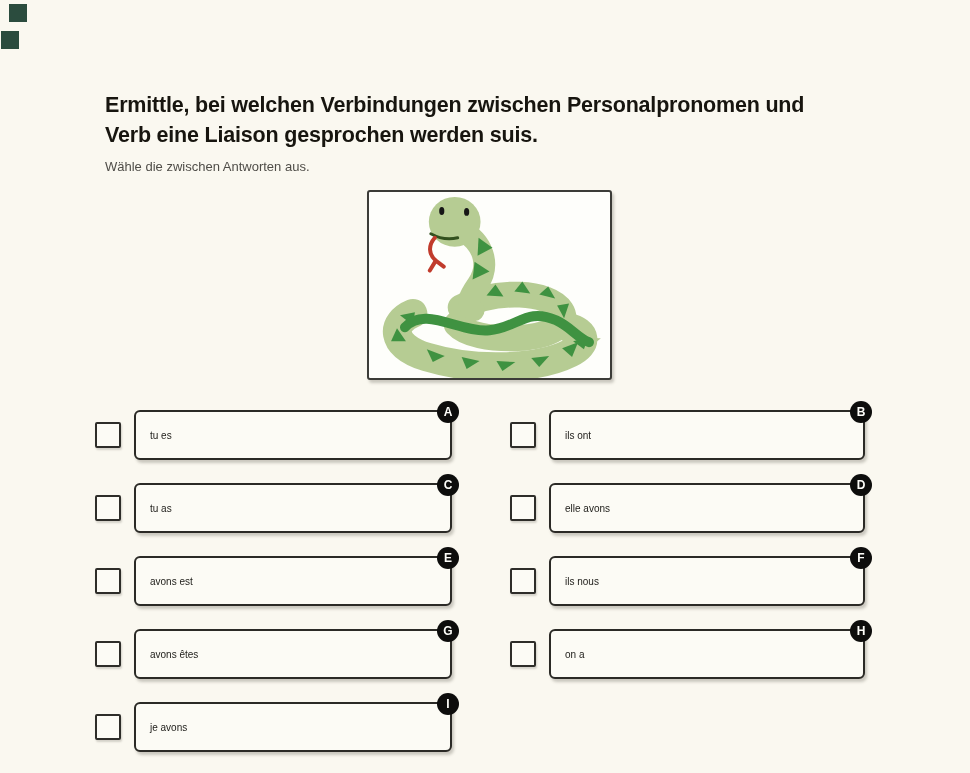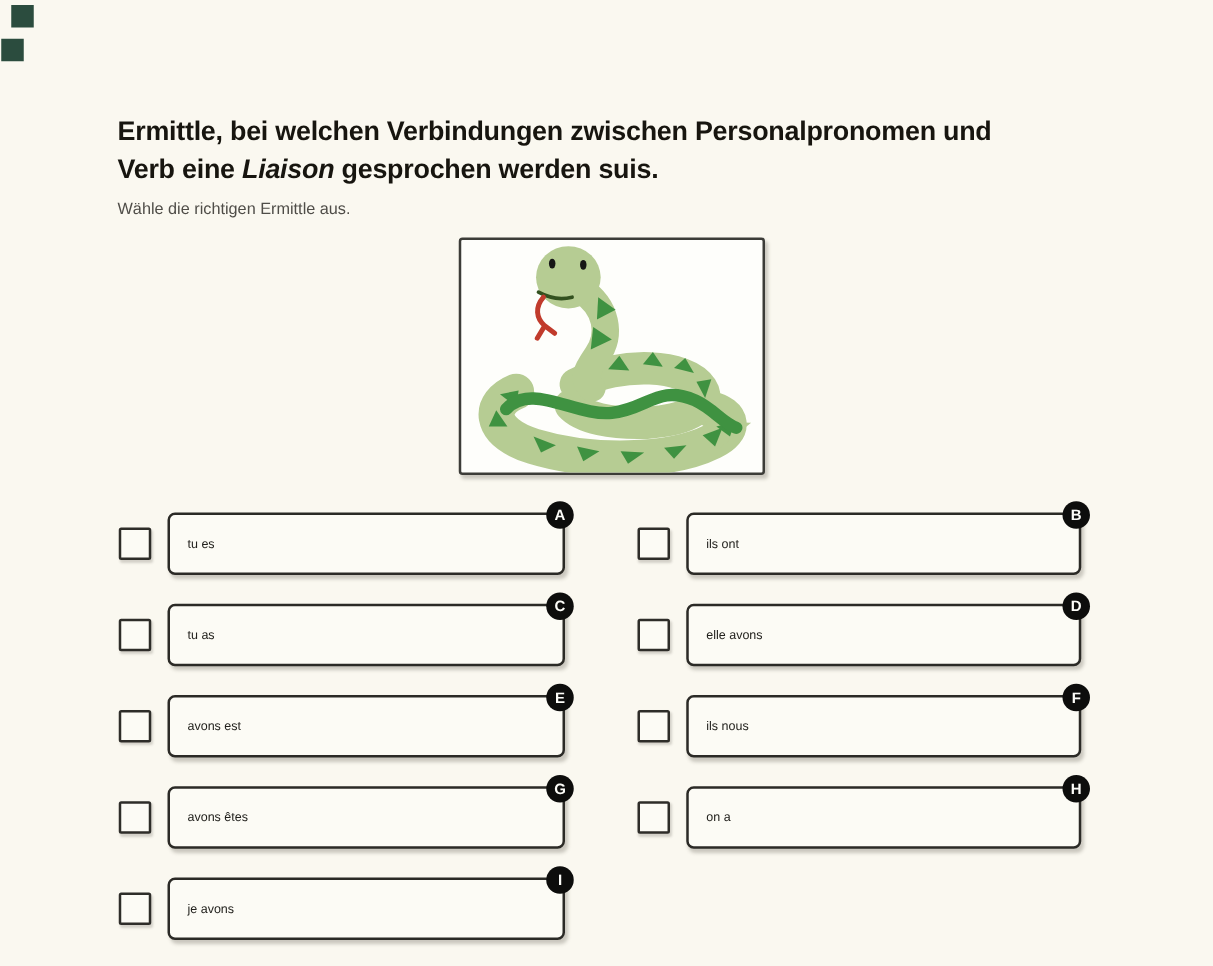--- a/index.html
+++ b/index.html
@@ -22,33 +22,33 @@
     width: 18px;
     height: 18px;
     background: #2b4c3e;
   }
   .corner-mark.m1 { left: 9px;  top: 4px;  }
   .corner-mark.m2 { left: 1px;  top: 31px; }
 
   
   .question-header {
     position: absolute;
-    left: 94px;
+    left: 105px;
     top: 90px;
     width: 800px;
   }
   .question-title {
     margin: 0;
     font-size: 21.5px;
     line-height: 30px;
     font-weight: 700;
     color: #17150f;
     letter-spacing: -0.2px;
   }
-  .question-title .em { font-style: italic; }
+  .question-title .em { }
   .question-instruction {
     margin: 9px 0 0 0;
     font-size: 13px;
     line-height: 16px;
     color: #4f4d48;
   }
 
   
   .illustration-frame {
     position: absolute;
@@ -130,21 +130,21 @@
 </head>
 <body>
 
 <div class="corner-mark m1"></div>
 <div class="corner-mark m2"></div>
 
 <div class="question-header">
   <h1 class="question-title"><span>Ermittle, bei welchen Verbindungen zwischen Personalpronomen und</span><br>
     <span>Verb eine </span><span class="em">Liaison</span><span> gesprochen werden suis.</span>
   </h1>
-  <p class="question-instruction">Wähle die richtigen Ermittle aus.</p>
+  <p class="question-instruction">Wähle die zwischen Antworten aus.</p>
 </div>
 
 <div class="illustration-frame">
   <svg viewBox="0 0 242 187">
     <g fill="none" stroke="#b6cc93" stroke-linecap="round">
 
       <path d="M 44,122 C 22,131 20,154 58,166 C 104,180 168,179 202,162 C 221,153 218,140 200,136" stroke-width="29"></path>
 
       <path d="M 92,116 C 128,97 181,100 193,119 C 202,133 183,145 149,147 C 121,148 97,143 88,133" stroke-width="26"></path>
 

